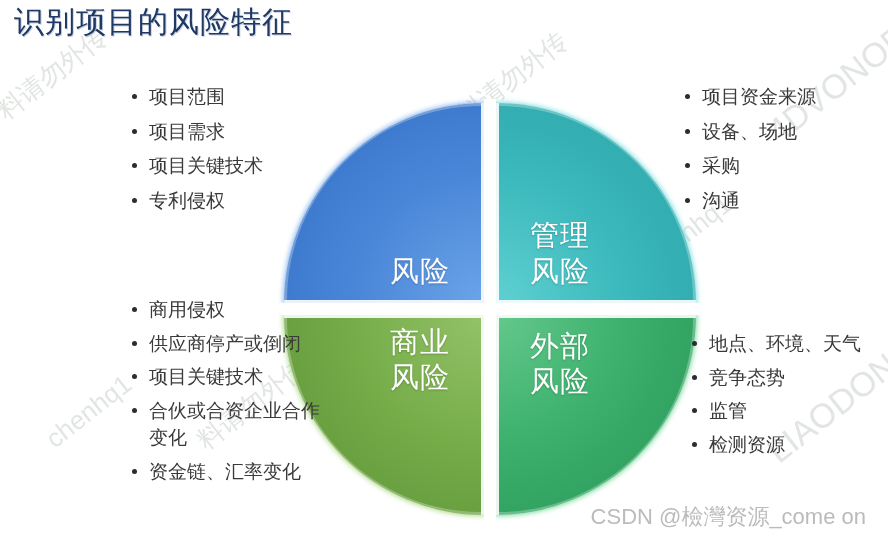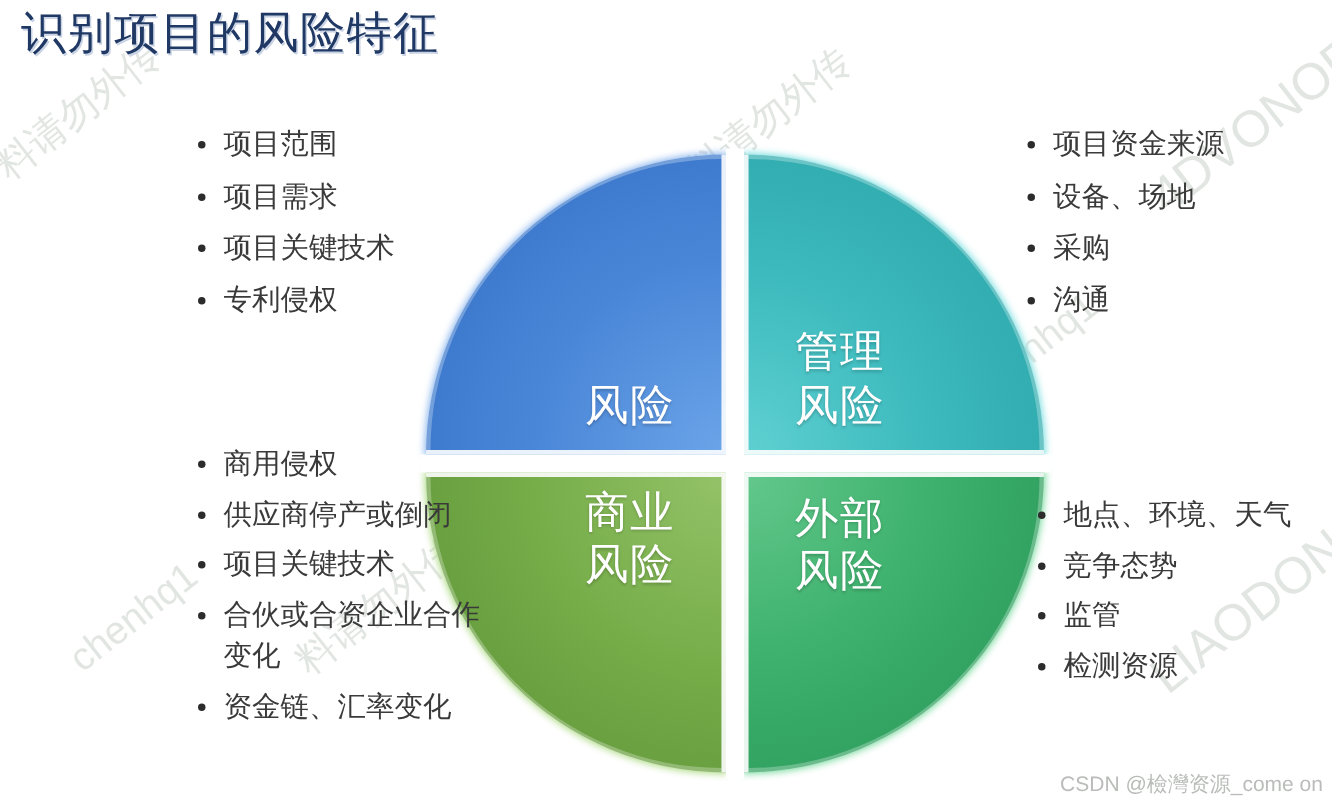--- a/index.html
+++ b/index.html
@@ -50,23 +50,23 @@
   #wm3 { left: 640px;  top: 250px; }
   #wm4 { left: 40px;   top: 430px; }
   #wm5 { left: 430px;  top: 120px; }
   #wm6 { left: 760px;  top: 120px; font-size: 34px; }
   #wm7 { left: 760px;  top: 440px; font-size: 34px; }
   #wm8 { left: 190px;  top: 430px; }
 
   
   #csdn-watermark {
     position: absolute;
-    right: 6px;
+    right: 22px;
     bottom: 6px;
-    font-size: 14px;
+    font-size: 22px;
     color: #b9bcb9;
     white-space: nowrap;
     z-index: 7;
     pointer-events: none;
   }
 
   
   #diagram {
     position: absolute;
     left: 284px;

